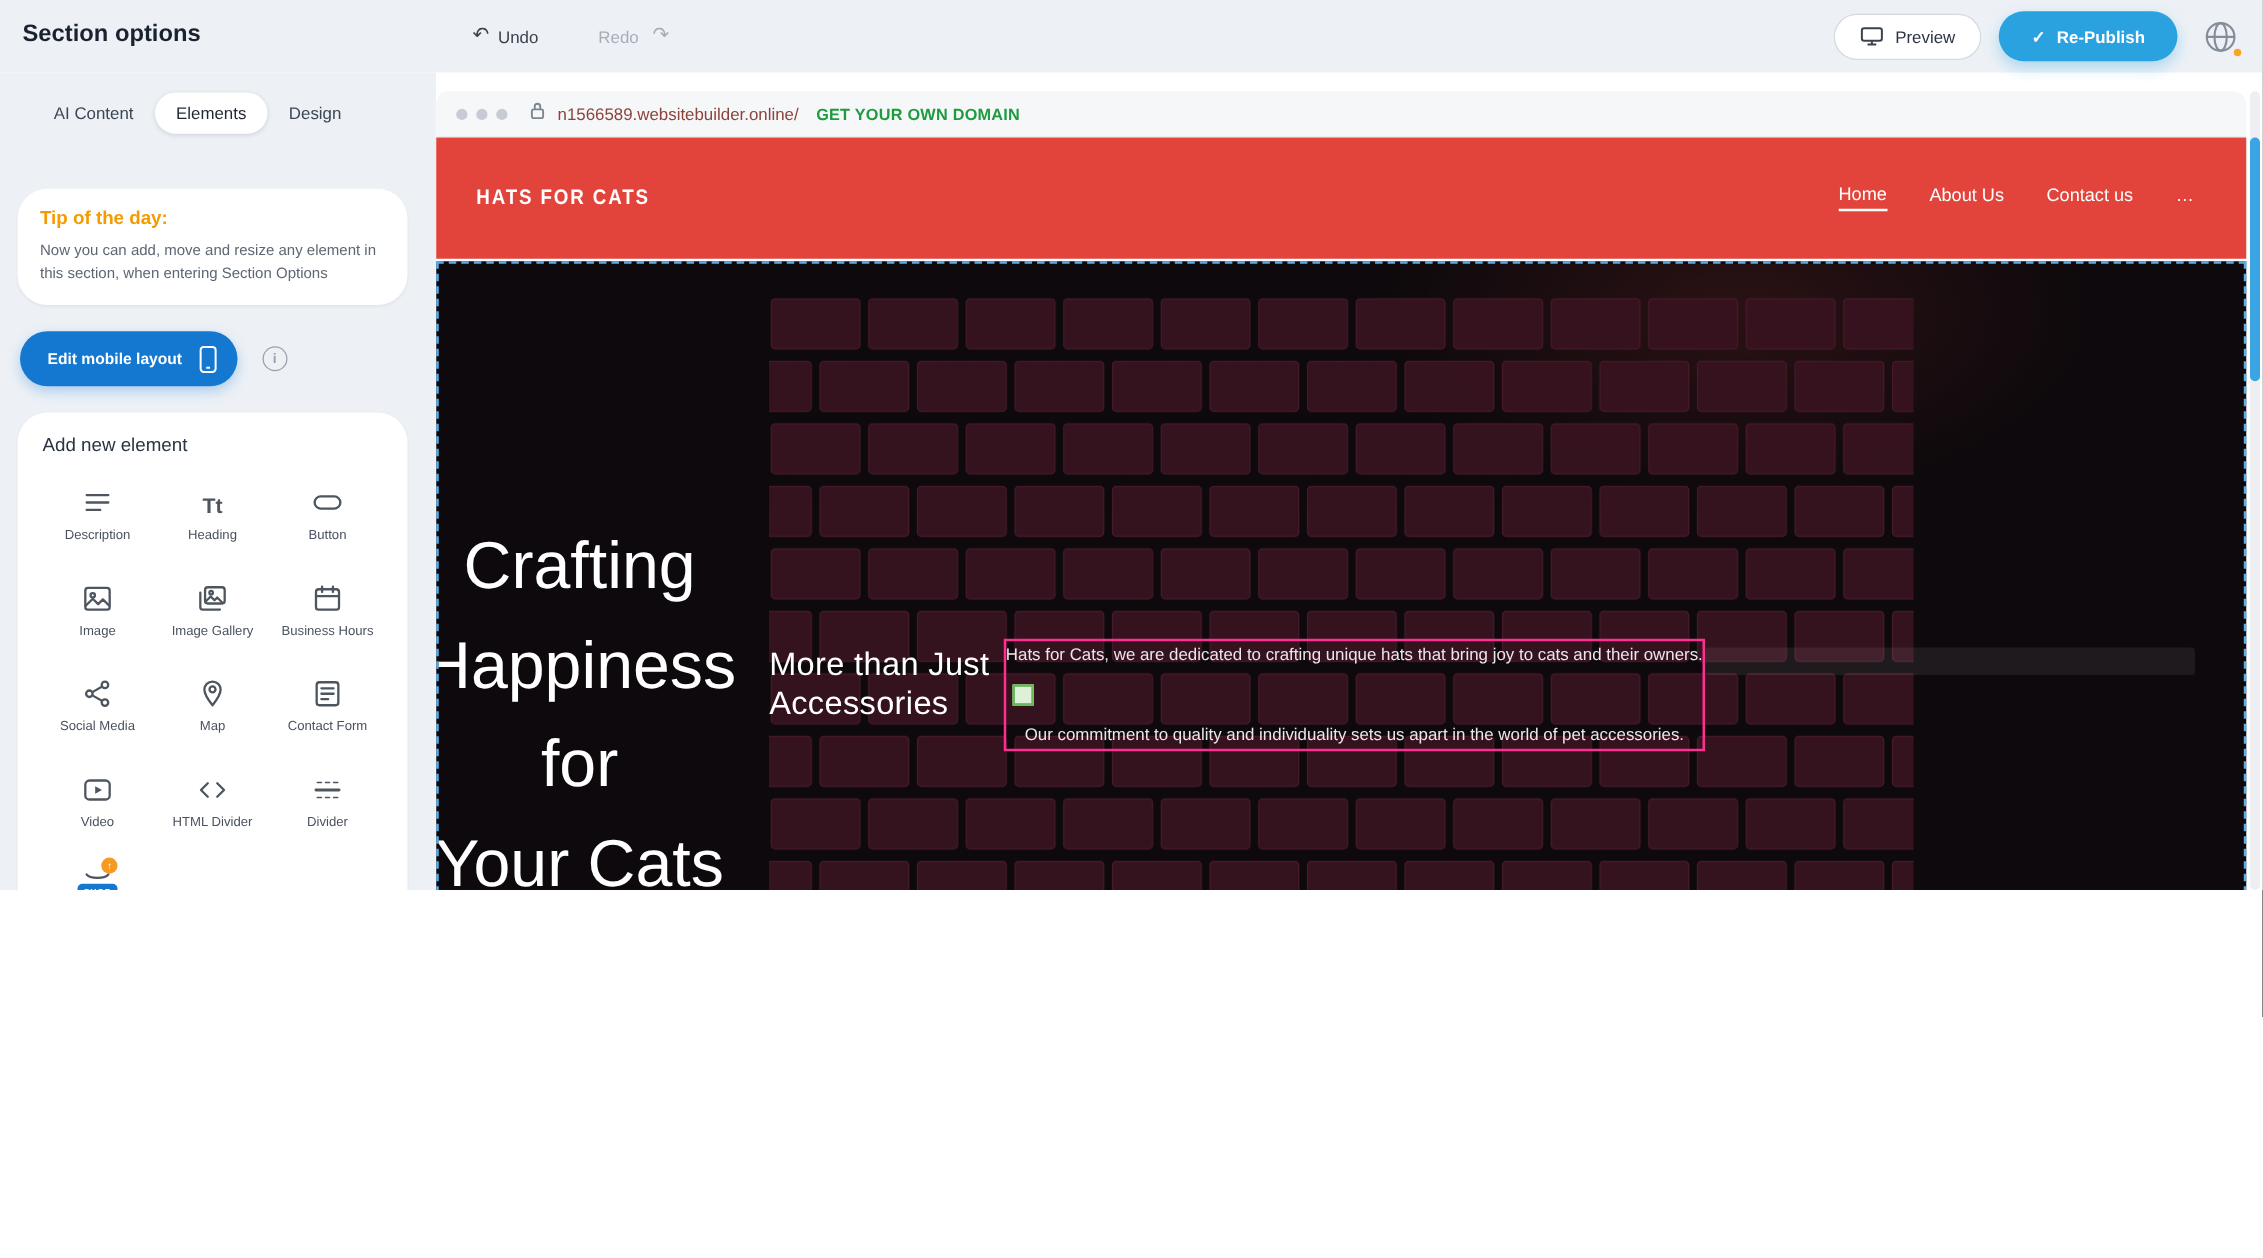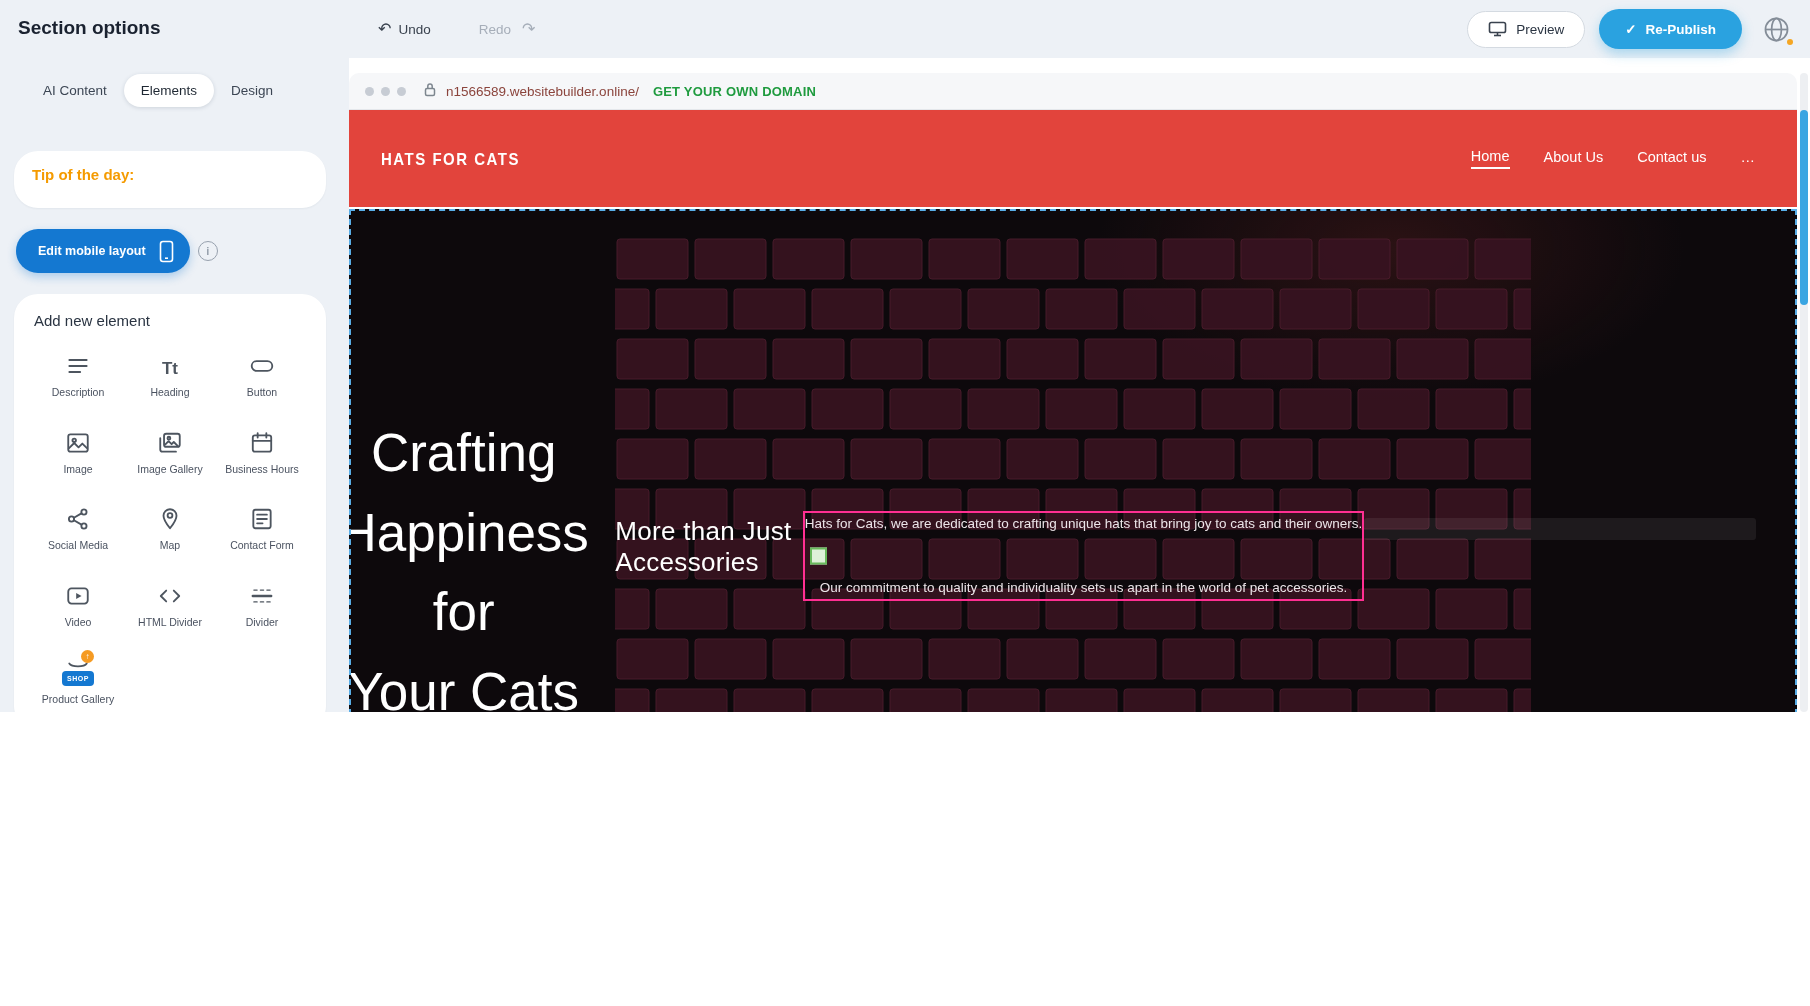--- a/index.html
+++ b/index.html
@@ -25,21 +25,21 @@
 
   
   .sidebar { position:absolute; top:58px; left:0; width:349px; bottom:0; background:#edf1f6; padding:16px 23px 13px 14px; display:flex; flex-direction:column; }
   .tabs { display:flex; align-items:flex-start; margin:0 0 44px 12px; }
   .tab { padding:9px 17px; border-radius:18px; font-size:13.5px; color:#3c4654; background:none; border:none; }
   .tab.active { background:#fff; box-shadow:0 1px 4px rgba(20,40,70,.15); color:#1f2833; }
   .card { background:#fff; border-radius:24px; box-shadow:0 1px 2px rgba(27,40,60,.05); }
   .tip-card { padding:15px 18px 17px; margin-bottom:21px; }
   .tip-title { color:#f59b00; font-size:15px; font-weight:bold; margin-bottom:8px; }
   .tip-body { color:#5d6774; font-size:12px; line-height:1.5; }
-  .edit-row { display:flex; align-items:center; gap:8px; margin:0 0 21px 2px; }
+  .edit-row { display:flex; align-items:center; gap:20px; margin:0 0 21px 2px; }
   .btn-edit-mobile { height:44px; border:none; border-radius:22px; background:#1478d1; color:#fff; font-size:12.5px; font-weight:bold; padding:0 16px 0 22px; display:flex; align-items:center; gap:13px; box-shadow:0 4px 10px rgba(20,120,209,.3); }
   .btn-edit-mobile svg { stroke:#fff; fill:none; stroke-width:1.6; }
   .info-circle { width:20px; height:20px; border-radius:50%; border:1.5px solid #97a1ae; color:#97a1ae; font-size:11px; font-weight:bold; display:flex; align-items:center; justify-content:center; background:none; }
   .add-card { padding:18px 18px 24px; }
   .add-title { font-size:15px; color:#2a3442; margin:0 0 20px 2px; }
   .el-grid { display:grid; grid-template-columns:repeat(3,1fr); row-gap:26px; }
   .el-item { display:flex; flex-direction:column; align-items:center; gap:7px; cursor:pointer; }
   .icon-box { width:30px; height:30px; display:flex; align-items:flex-end; justify-content:center; position:relative; }
   .icon-box svg { stroke:#4d555f; fill:none; stroke-width:1.7; stroke-linecap:round; stroke-linejoin:round; }
   .el-label { font-size:10.5px; color:#4a5260; text-align:center; line-height:1.3; max-width:80px; }
@@ -137,20 +137,21 @@
 
   <aside class="sidebar">
     <div class="tabs">
       <button class="tab">AI Content</button>
       <button class="tab active">Elements</button>
       <button class="tab">Design</button>
     </div>
 
     <div class="card tip-card">
       <div class="tip-title">Tip of the day:</div>
+      <div class="tip-body">Now you can add, move and resize any element in this section, when entering Section Options</div>
     </div>
 
     <div class="edit-row">
       <button class="btn-edit-mobile">
         <span>Edit mobile layout</span>
         <svg width="15" height="23" viewBox="0 0 15 23">
             <rect x="1.5" y="1.5" width="12" height="20" rx="2.5"></rect>
             <path d="M6 18.2h3"></path>
           </svg>
       </button>

